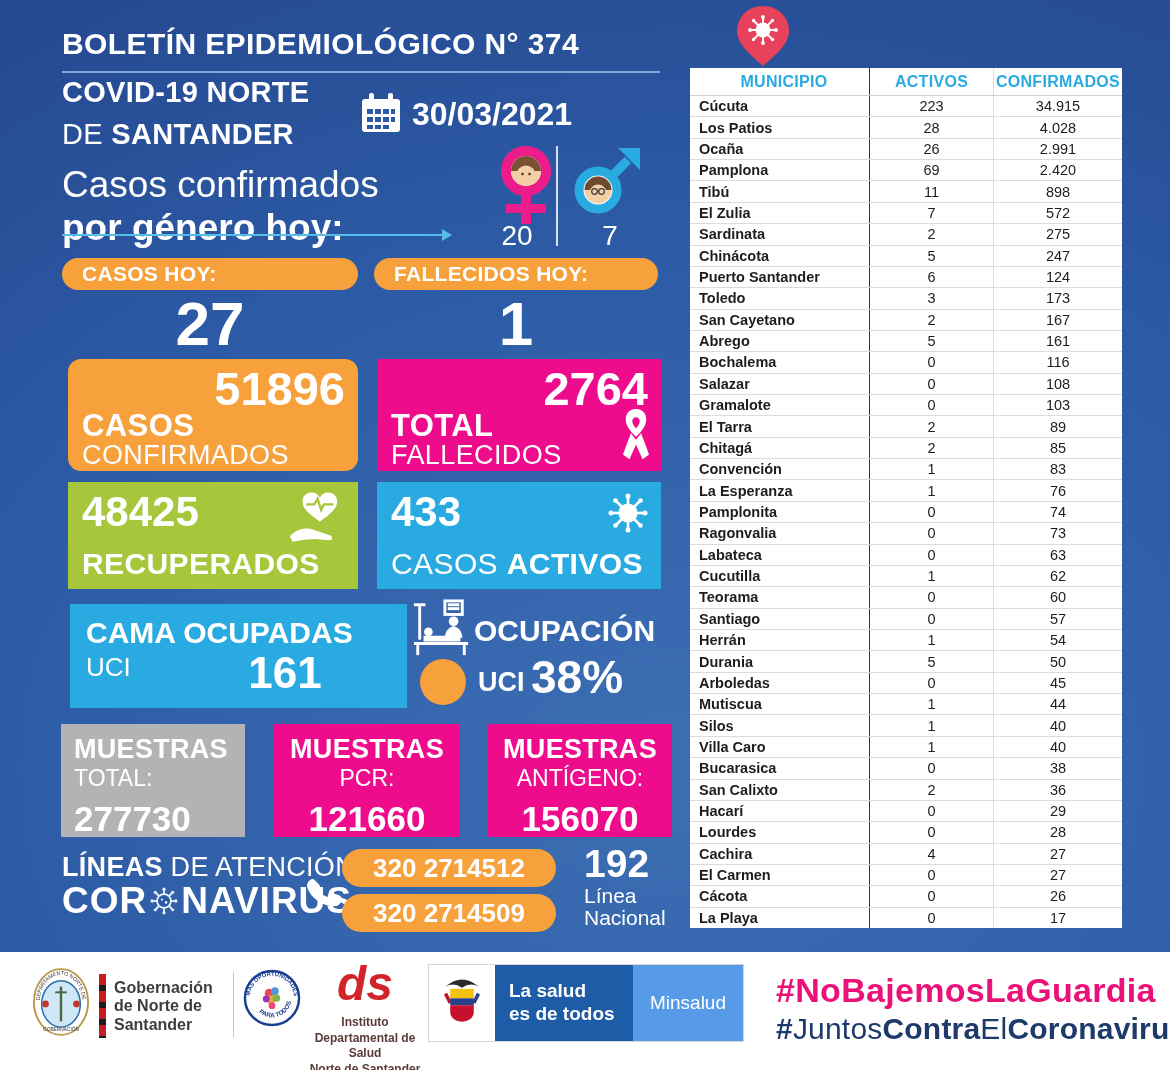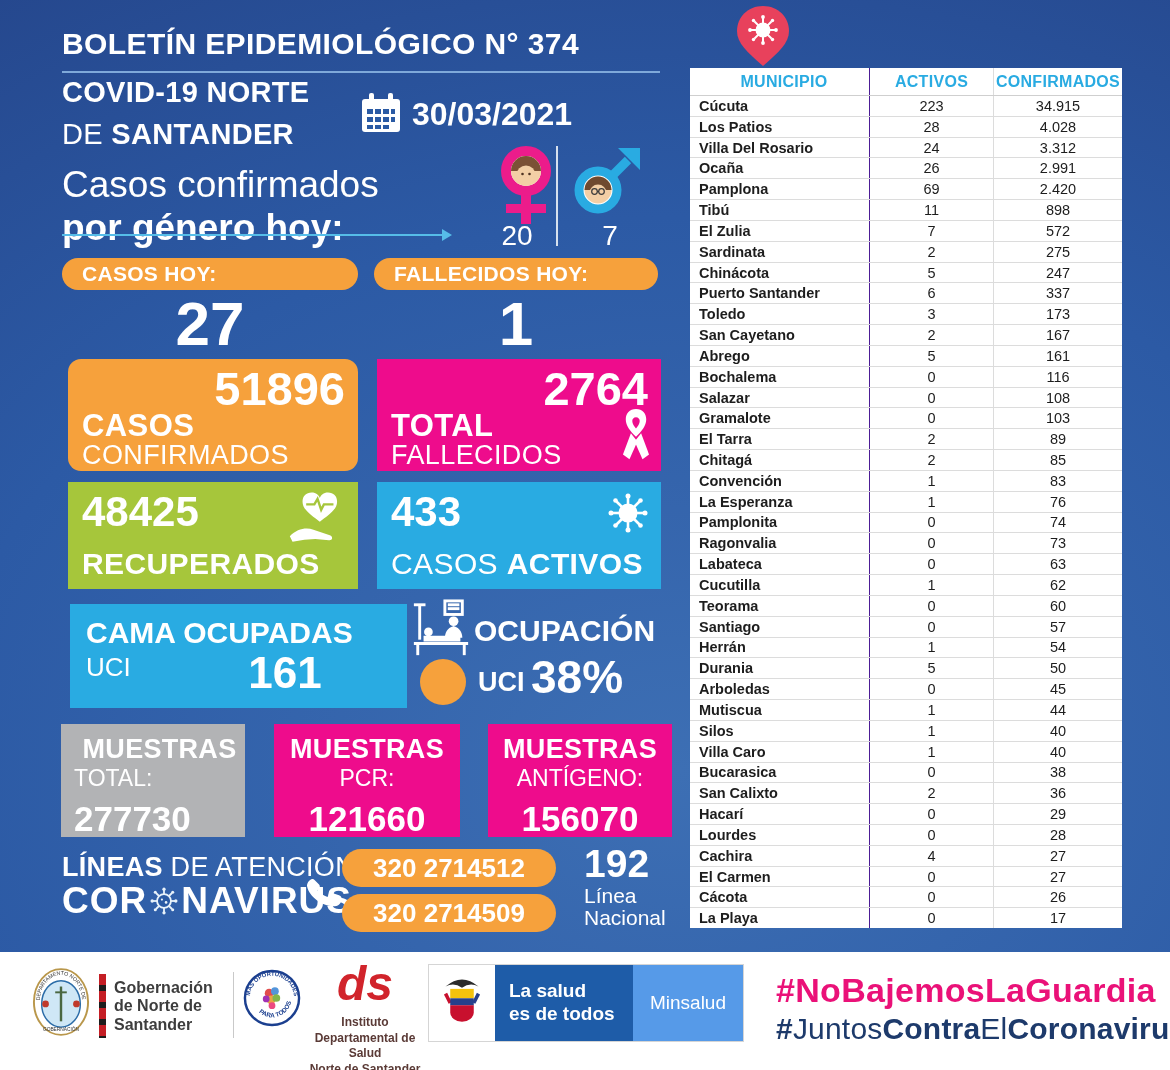--- a/index.html
+++ b/index.html
@@ -55,21 +55,21 @@
   .bed-icon{left:410px;top:598px;}
   .occ-label{left:474px;top:614px;font-size:30px;font-weight:bold;}
   .occ-circle{left:420px;top:659px;width:46px;height:46px;border-radius:50%;background:#F6A13C;}
   .occ-unit{left:478px;top:667px;font-size:27px;font-weight:bold;}
   .occ-value{left:531px;top:650px;font-size:46px;font-weight:bold;}
   
   .samplebox{box-sizing:border-box;height:113px;top:724px;}
   .box-samples-total{left:61px;width:184px;background:#B2B3B5;padding:10px 0 0 13px;}
   .box-samples-pcr{left:274px;width:186px;background:#EE0C8C;text-align:center;padding-top:10px;}
   .box-samples-antigen{left:488px;width:184px;background:#EE0C8C;text-align:center;padding-top:10px;}
-  .s1{font-size:27px;font-weight:bold;letter-spacing:.3px;text-align:center;}
+  .s1{font-size:27px;font-weight:bold;letter-spacing:.3px;}
   .s2{font-size:23px;}
   .s3{font-size:35px;font-weight:bold;margin-top:7px;}
   
   .hot-label{left:62px;top:852px;font-size:27px;letter-spacing:.3px;}
   .hot-brand{left:62px;top:880px;font-size:37px;font-weight:bold;letter-spacing:1px;display:flex;align-items:center;}
   .phone-icon{left:305px;top:874px;}
   .phone-pill{left:342px;width:214px;height:38px;border-radius:19px;background:#F6A13C;text-align:center;line-height:38px;font-size:26px;font-weight:bold;}
   .phone1{top:849px;} .phone2{top:894px;}
   .nat-num{left:584px;top:842px;font-size:39px;font-weight:bold;}
   .nat-l1{left:584px;top:884px;font-size:21px;}
@@ -357,25 +357,20 @@
           <div class="tcell c0">Cúcuta</div>
           <div class="tcell c1">223</div>
           <div class="tcell c2">34.915</div>
         </div>
         <div class="trow">
           <div class="tcell c0">Los Patios</div>
           <div class="tcell c1">28</div>
           <div class="tcell c2">4.028</div>
         </div>
         <div class="trow">
-          <div class="tcell c0">Villa Del Rosario</div>
-          <div class="tcell c1">24</div>
-          <div class="tcell c2">3.312</div>
-        </div>
-        <div class="trow">
           <div class="tcell c0">Ocaña</div>
           <div class="tcell c1">26</div>
           <div class="tcell c2">2.991</div>
         </div>
         <div class="trow">
           <div class="tcell c0">Pamplona</div>
           <div class="tcell c1">69</div>
           <div class="tcell c2">2.420</div>
         </div>
         <div class="trow">
@@ -394,21 +389,21 @@
           <div class="tcell c2">275</div>
         </div>
         <div class="trow">
           <div class="tcell c0">Chinácota</div>
           <div class="tcell c1">5</div>
           <div class="tcell c2">247</div>
         </div>
         <div class="trow">
           <div class="tcell c0">Puerto Santander</div>
           <div class="tcell c1">6</div>
-          <div class="tcell c2">337</div>
+          <div class="tcell c2">124</div>
         </div>
         <div class="trow">
           <div class="tcell c0">Toledo</div>
           <div class="tcell c1">3</div>
           <div class="tcell c2">173</div>
         </div>
         <div class="trow">
           <div class="tcell c0">San Cayetano</div>
           <div class="tcell c1">2</div>
           <div class="tcell c2">167</div>

